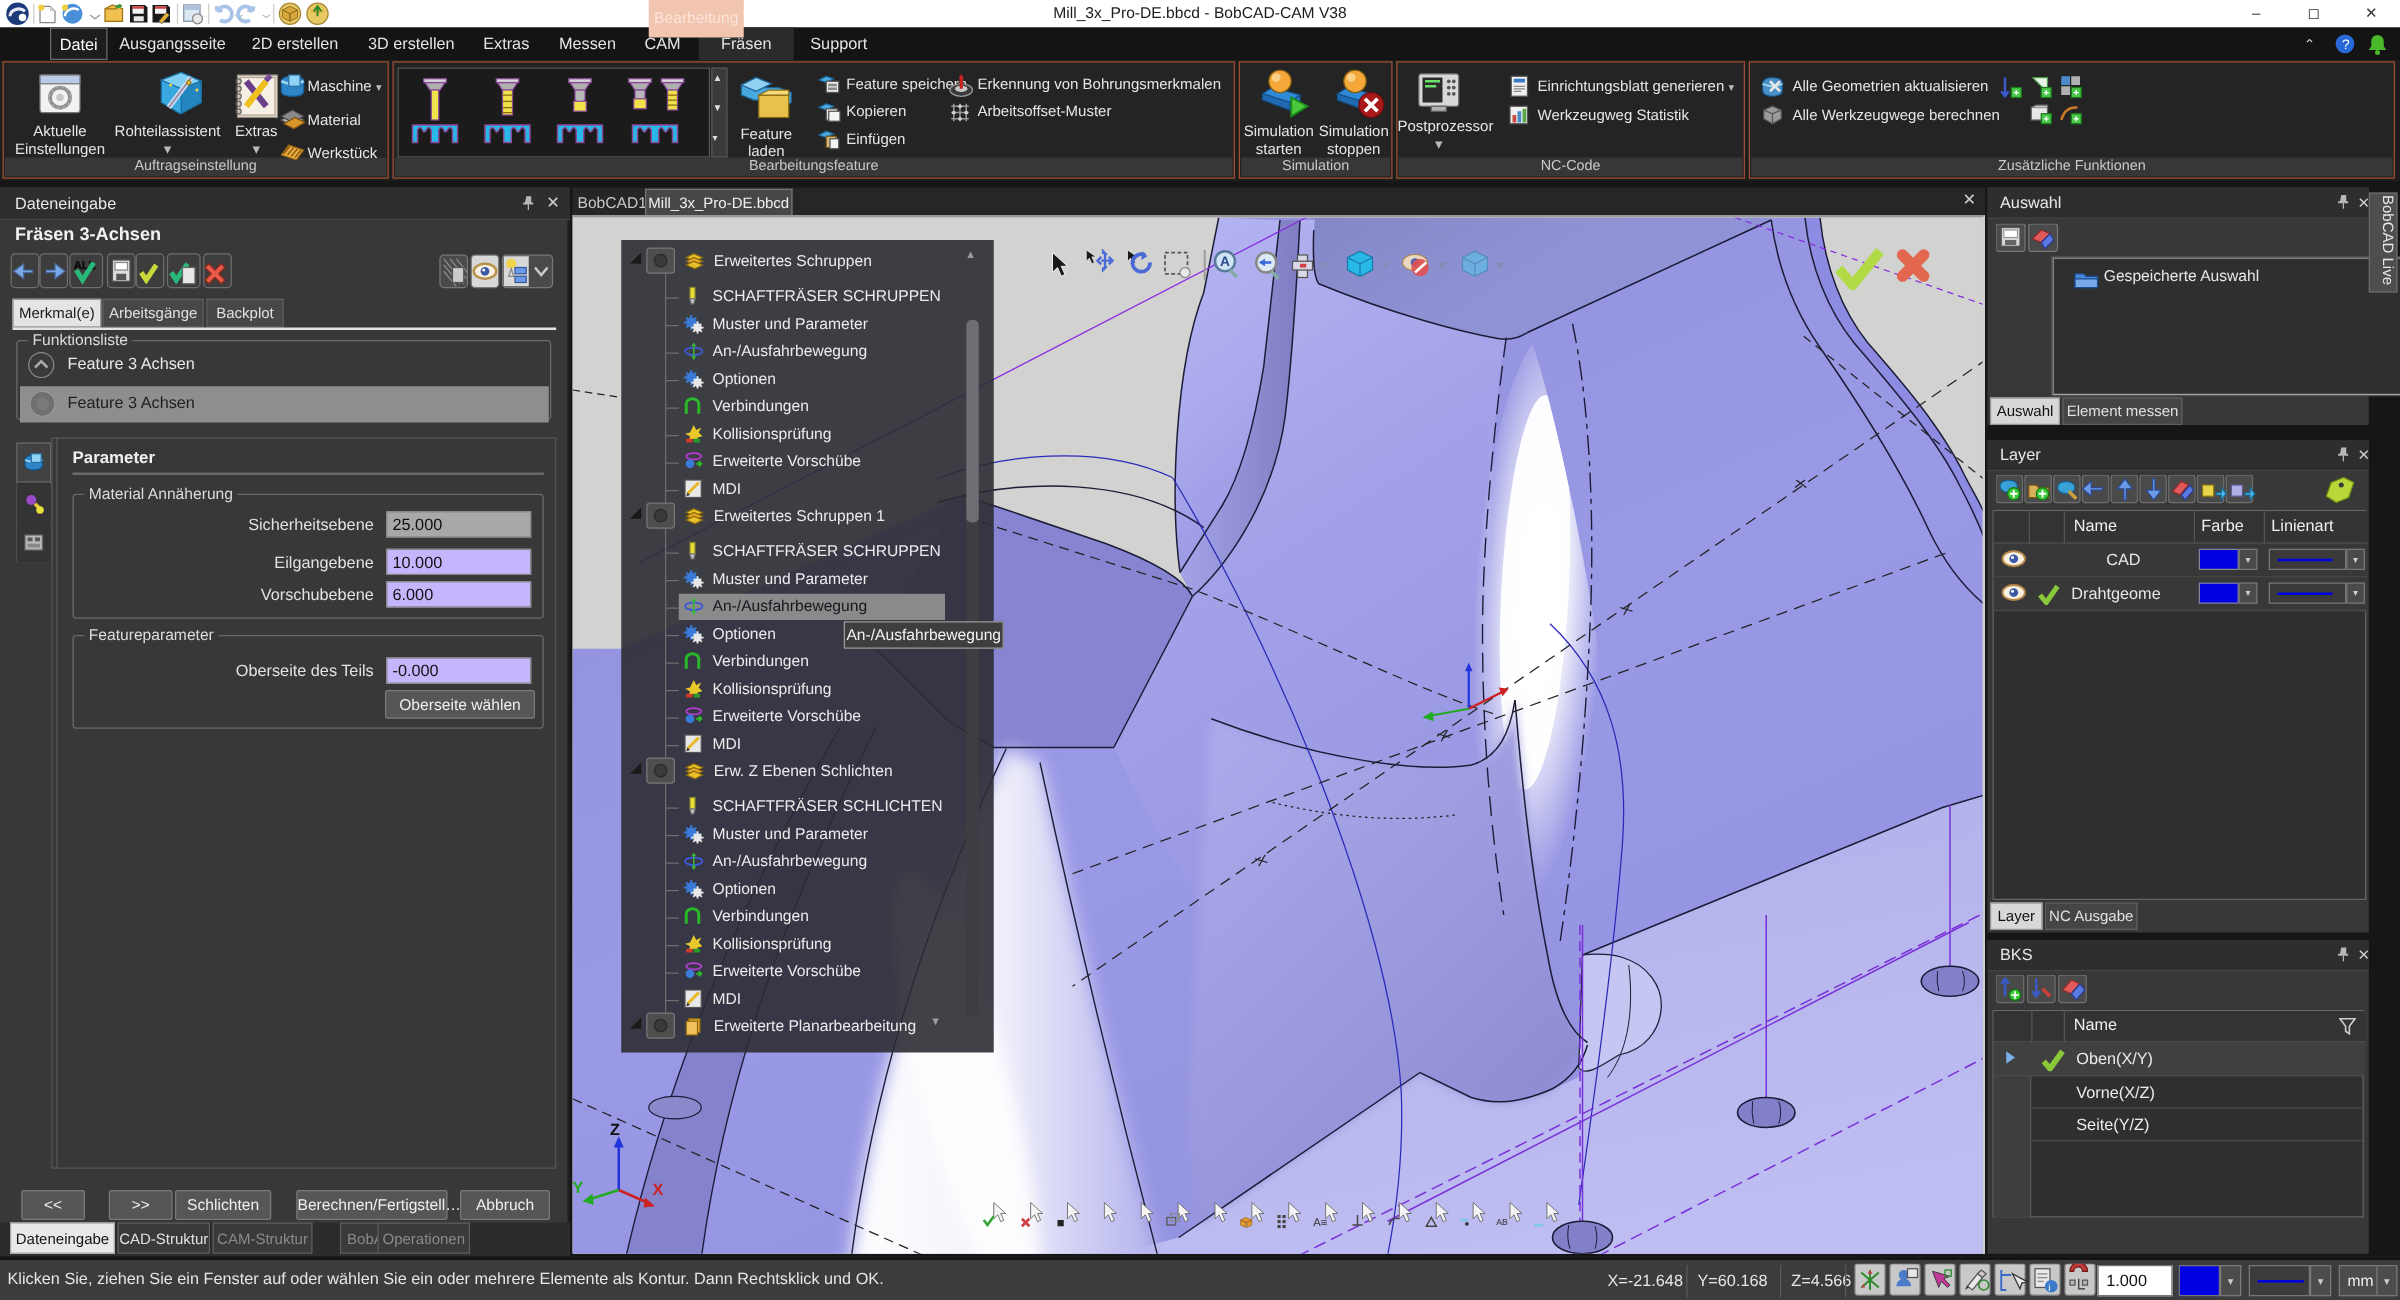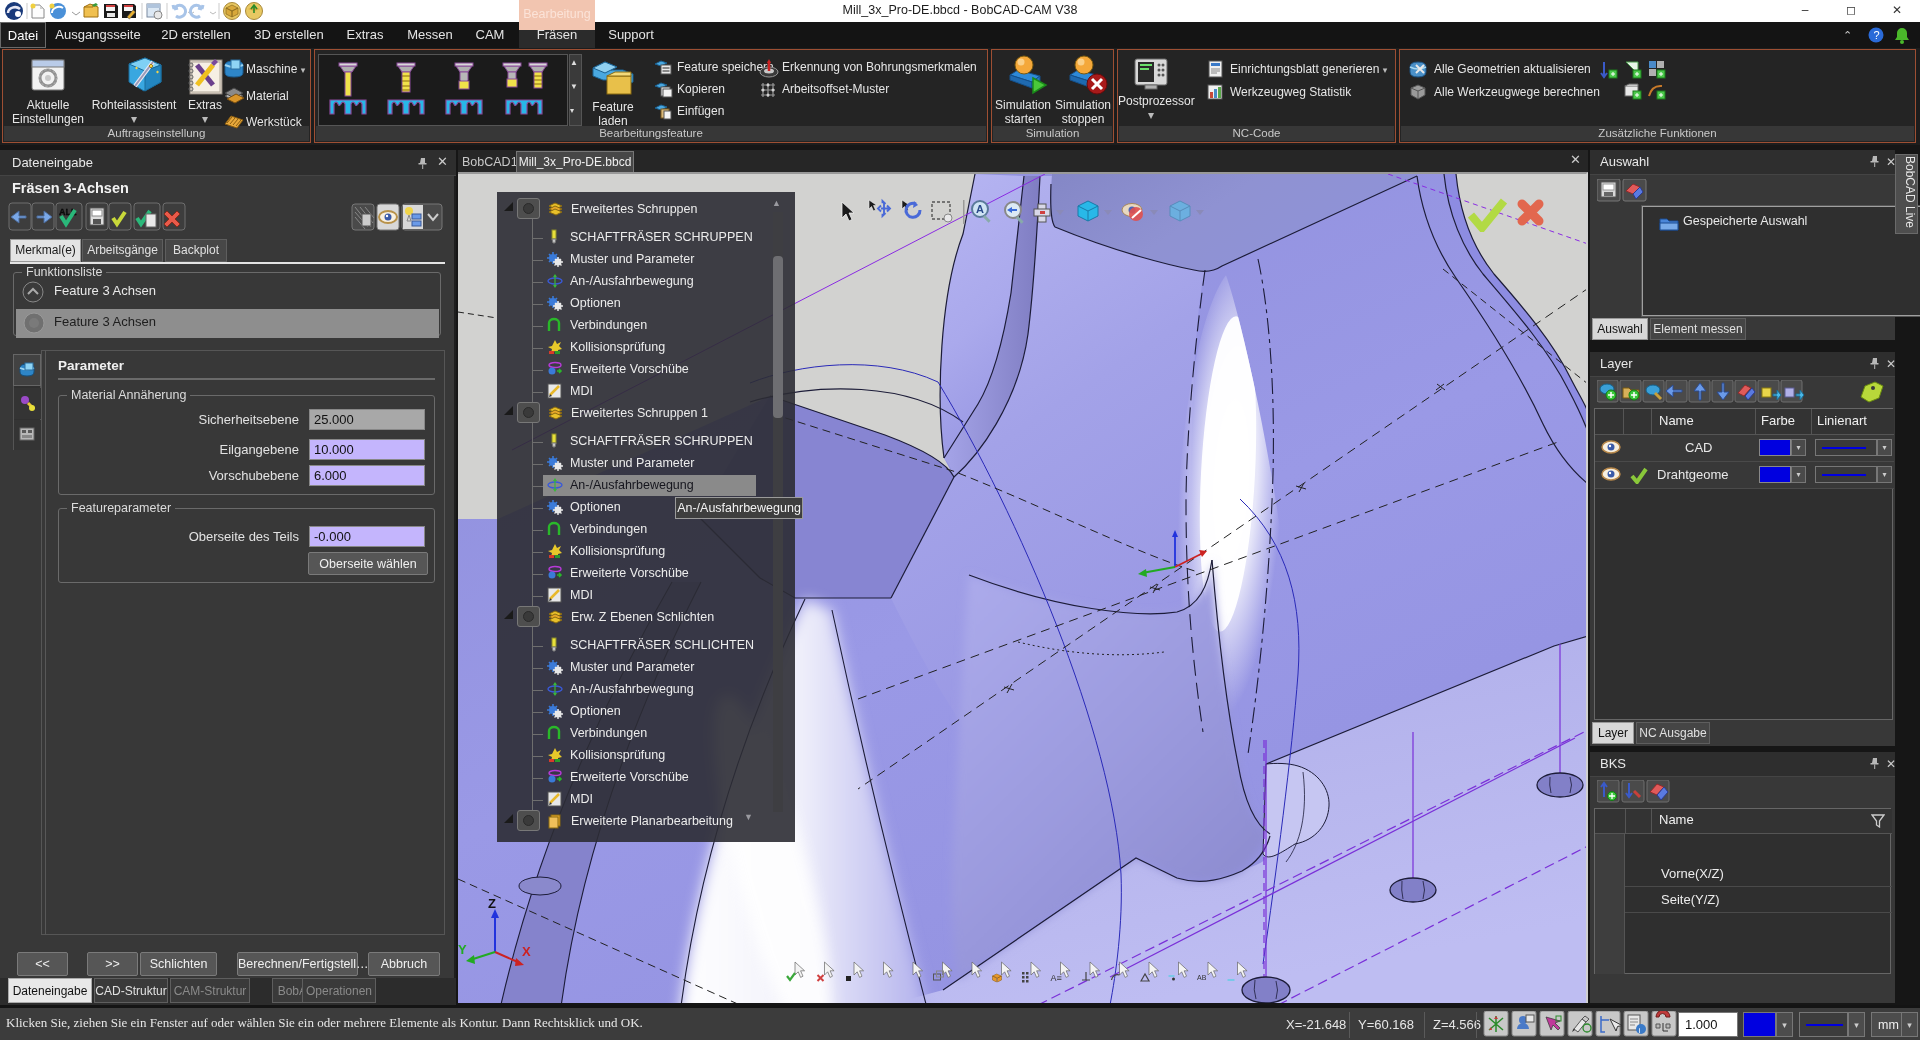--- a/index.html
+++ b/index.html
@@ -9,21 +9,21 @@
 #root { position:absolute; top:0; left:0; width:1920px; height:1040px; }
 
 
 #titlebar { top:0; left:0; width:1920px; height:22px; background:#ffffff; }
 #title-text { top:3px; left:0; width:1920px; text-align:center; font-size:12.5px; color:#1c1c1c; }
 #bearb { top:0; left:519px; width:76px; height:30px; background:#f2c5b0; color:#fbe3d8; font-size:12.5px; text-align:center; line-height:28px; z-index:5;}
 .winbtn { top:0px; height:22px; width:30px; color:#333; font-size:12px; text-align:center; line-height:20px;}
 
 
 #menubar { top:22px; left:0; width:1920px; height:26px; background:#141414; }
-.mtab { position:absolute; top:0; height:26px; color:#e4e4e4; font-size:13px; line-height:25px; text-align:center; }
+.mtab { position:absolute; top:0; height:26px; color:#e4e4e4; font-size:13px; line-height:25px; text-align:center;margin-left:40px; }
 #mdatei { left:0px; width:46px; background:#1d1d1d; border:1px solid #6a6a6a; color:#fff; }
 #mfraesen { left:519px; width:76px; background:#2b2b2b; }
 
 
 #ribbon { top:48px; left:0; width:1920px; height:97px; background:#1d1d1d; }
 .rgroup { position:absolute; top:1px; height:94px; background:#242424; border:1px solid #9e4f33; }
 .rlabel { position:absolute; left:1px; right:1px; bottom:1px; height:15px; background:#373737; color:#c9c9c9; font-size:11.5px; text-align:center; line-height:15px; }
 .rbtn-txt { position:absolute; color:#e6e6e6; font-size:12px; text-align:center; line-height:14px; }
 .rsmall { position:absolute; color:#e6e6e6; font-size:12px; line-height:14px; white-space:nowrap; }
 
@@ -1156,36 +1156,43 @@
     <div class="abs" style="left:4px;top:56px;width:297px;height:166px;background:#2f2f2f;border:1px solid #666;">
       <div class="abs" style="left:0;top:0;width:297px;height:25px;background:#333;border-bottom:1px solid #555;color:#f0f0f0;font-size:13px;">
         <div class="abs" style="left:64px;top:3px;">Name</div>
         <svg class="abs" style="left:276px;top:5px;" width="14" height="14">
               <path d="M1 1 h12 l-4.5 6 v6 l-3 -2 v-4 z" fill="none" stroke="#ccc" stroke-width="1.3"></path>
             </svg>
         <div class="abs" style="left:30px;top:0;width:1px;height:25px;background:#555;"></div>
         <div class="abs" style="left:56px;top:0;width:1px;height:25px;background:#555;"></div>
       </div>
       <div class="abs" style="left:0;top:25px;width:30px;height:140px;background:#3e3e3e;border-right:1px solid #555;"></div>
+      <div class="abs" style="left:0;top:25px;width:297px;height:27px;background:#404040;border-bottom:1px solid #4a4a4a;">
+        <div class="abs" style="left:10px;top:7px;width:0;height:0;border-left:7px solid #7ab0e8;border-top:5px solid transparent;border-bottom:5px solid transparent;"></div>
+        <svg class="abs" style="left:36px;top:4px;" width="22" height="19">
+              <path d="M4 11 l5 6 10 -14" stroke="#8ac83a" stroke-width="4.5" fill="none"></path>
+            </svg>
+        <div class="abs" style="left:66px;top:5px;color:#ececec;font-size:13px;">Oben(X/Y)</div>
+      </div>
       <div class="abs" style="left:30px;top:52px;width:267px;height:26px;border-bottom:1px solid #4a4a4a;">
         <div class="abs" style="left:36px;top:5px;color:#ececec;font-size:13px;">Vorne(X/Z)</div>
       </div>
       <div class="abs" style="left:30px;top:78px;width:267px;height:26px;border-bottom:1px solid #4a4a4a;">
         <div class="abs" style="left:36px;top:5px;color:#ececec;font-size:13px;">Seite(Y/Z)</div>
       </div>
     </div>
   </div>
 
   <div class="abs" style="left:307px;top:4px;width:23px;height:80px;background:#4e4e4e;border:1px solid #6a6a6a;">
     <div class="abs" style="left:-27px;top:29px;width:76px;height:20px;color:#e8e8e8;font-size:12px;transform:rotate(90deg);white-space:nowrap;">BobCAD Live</div>
   </div>
 </div>
 
 <div class="abs" id="statusbar">
-  <div class="abs" style="left:6px;top:7px;font-family:Liberation Serif, serif;">Klicken Sie, ziehen Sie ein Fenster auf oder wählen Sie ein oder mehrere Elemente als Kontur. Dann Rechtsklick und OK.</div>
+  <div class="abs" style="left:6px;top:7px;">Klicken Sie, ziehen Sie ein Fenster auf oder wählen Sie ein oder mehrere Elemente als Kontur. Dann Rechtsklick und OK.</div>
   <div class="abs" style="left:1286px;top:9px;">X=-21.648</div>
   <div class="abs" style="left:1349px;top:4px;width:1px;height:26px;background:#5a5a5a;"></div>
   <div class="abs" style="left:1358px;top:9px;">Y=60.168</div>
   <div class="abs" style="left:1424px;top:4px;width:1px;height:26px;background:#5a5a5a;"></div>
   <div class="abs" style="left:1433px;top:9px;">Z=4.566</div>
   <div class="abs" style="left:1476px;top:4px;width:1px;height:26px;background:#5a5a5a;"></div>
   <svg class="abs" style="left:1482px;top:3px;" width="196" height="27" viewBox="0 0 196 27">
     <g>
       <rect x="2" y="0" width="24" height="25" rx="2" fill="#c8c8c8" stroke="#888"></rect>
       <rect x="30" y="0" width="24" height="25" rx="2" fill="#c8c8c8" stroke="#888"></rect>

